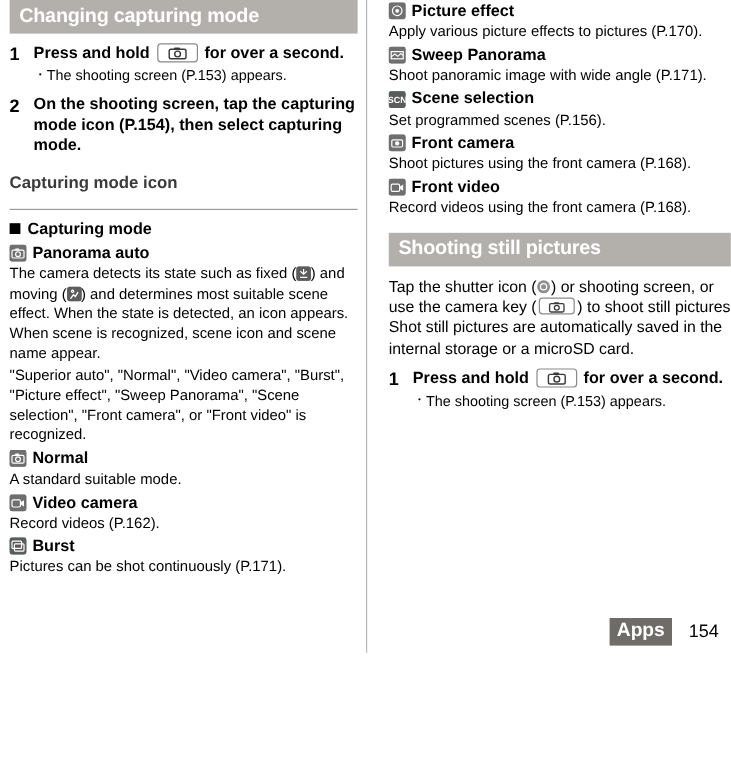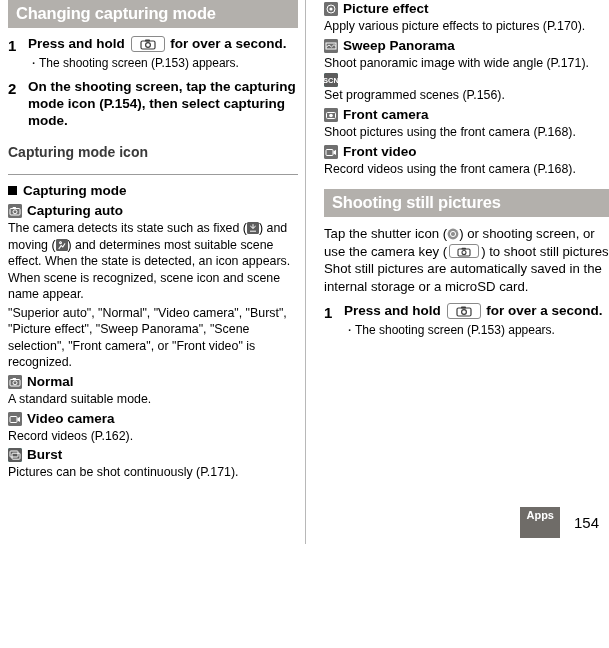--- a/index.html
+++ b/index.html
@@ -165,22 +165,22 @@
     position: absolute;
     right: 10px;
     bottom: 6px;
     text-align: right;
   }
   .footer .apps {
     display: inline-block;
     background: #6f6c68;
     color: #ffffff;
     font-weight: bold;
-    font-size: 11px;
-    padding: 2px 6px 17px 6px;
+    font-size: 16px;
+    padding: 2px 6px 3px 6px;
     vertical-align: middle;
   }
   .footer .pageno {
     display: inline-block;
     font-size: 15px;
     font-weight: normal;
     margin-left: 14px;
     vertical-align: middle;
   }
   .spacer6 { height: 6px; }
@@ -235,21 +235,21 @@
 
     <div class="item-head">
       <span class="ico ico-gray">
         <svg width="14" height="14" viewBox="0 0 14 14">
           <rect x="0" y="0" width="14" height="14" rx="2" fill="#6f6f6f"></rect>
           <rect x="2" y="4.5" width="10" height="6.5" rx="1" fill="none" stroke="#ffffff" stroke-width="1"></rect>
           <rect x="4.6" y="3" width="3.4" height="1.6" rx="0.5" fill="#ffffff"></rect>
           <circle cx="7" cy="7.8" r="2" fill="none" stroke="#ffffff" stroke-width="1"></circle>
         </svg>
       </span>
-      <span>Capturing auto</span>
+      <span>Panorama auto</span>
     </div>
     <p class="para">
       The camera detects its state such as fixed
       (<span class="ico-inline ico-dark">
         <svg width="12" height="12" viewBox="0 0 12 12">
             <rect width="12" height="12" rx="2" fill="#5c5c5c"></rect>
         <path d="M6 2.2 L6 6.4 M3.3 4 L6 6.4 L8.7 4 M3 9.2 L9 9.2" stroke="#fff" stroke-width="1" fill="none"></path>
           </svg>
       </span>) and moving
       (<span class="ico-inline ico-dark">
@@ -325,20 +325,21 @@
     </div>
     <p class="para">Shoot panoramic image with wide angle (P.171).</p>
 
     <div class="item-head">
       <span class="ico ico-mid">
         <svg width="14" height="14" viewBox="0 0 14 14">
           <rect x="0" y="0" width="14" height="14" rx="2" fill="#5c5c5c"></rect>
           <text x="7" y="10" font-size="7.5" font-family="Liberation Sans, sans-serif" fill="#ffffff" text-anchor="middle">SCN</text>
         </svg>
       </span>
+      <span>Scene selection</span>
     </div>
     <p class="para">Set programmed scenes (P.156).</p>
 
     <div class="item-head">
       <span class="ico ico-gray">
         <svg width="14" height="14" viewBox="0 0 14 14">
           <rect x="0" y="0" width="14" height="14" rx="2" fill="#6f6f6f"></rect>
           <rect x="2.5" y="4.5" width="9" height="6" rx="1" fill="none" stroke="#ffffff" stroke-width="1"></rect>
           <circle cx="7" cy="7.5" r="1.8" fill="#ffffff"></circle>
         </svg>

